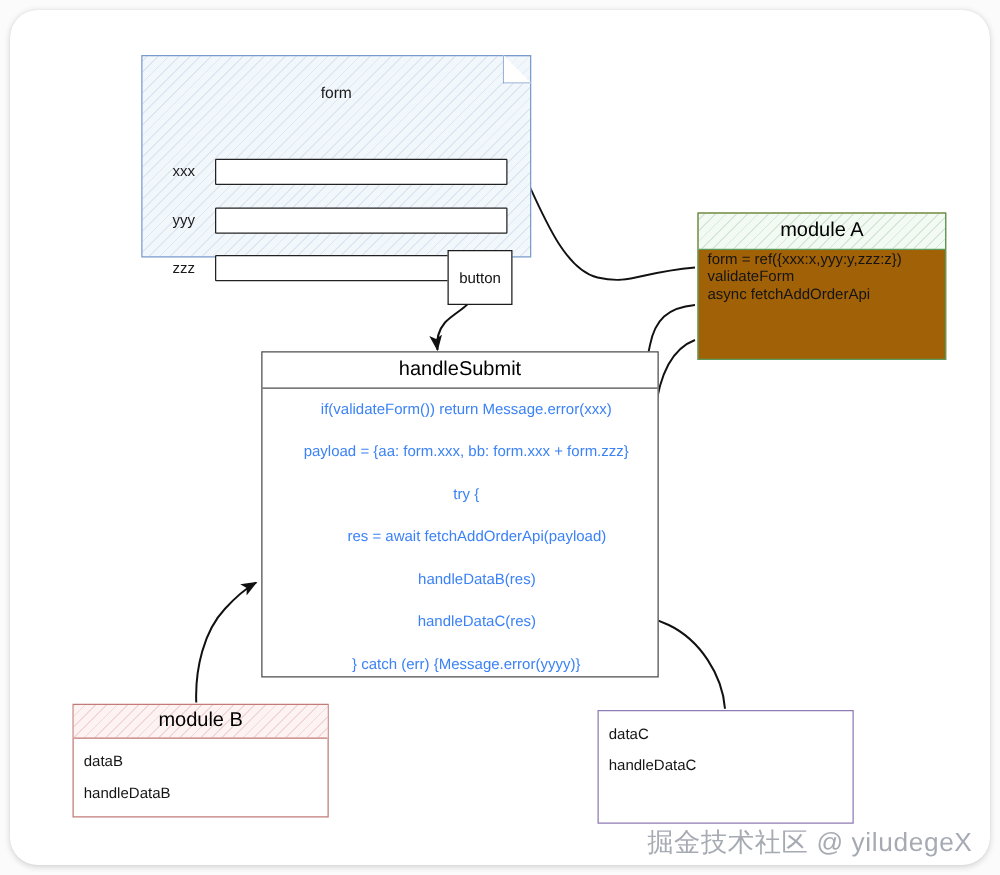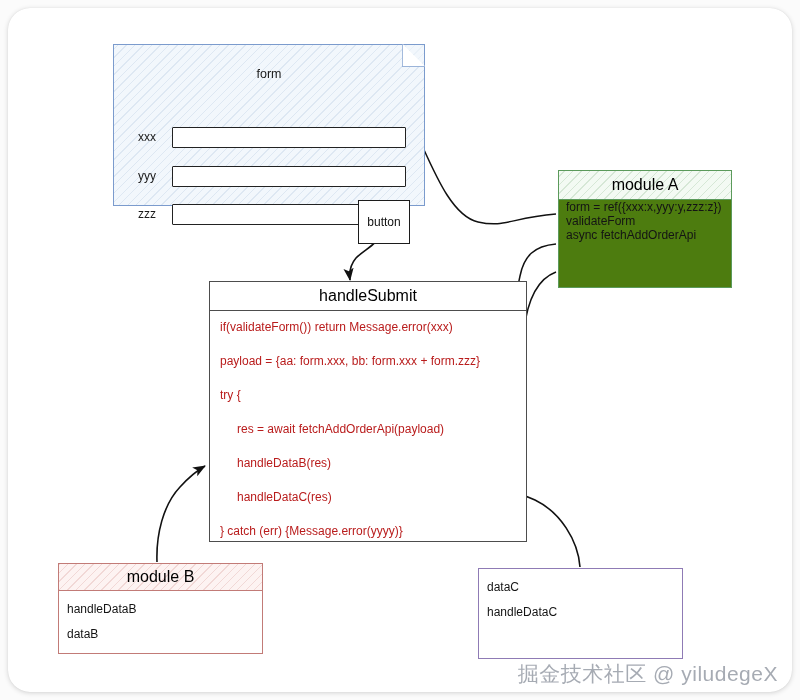--- a/index.html
+++ b/index.html
@@ -136,36 +136,37 @@
     height: 28px;
     display: flex;
     align-items: center;
     justify-content: center;
   }
   #handle-submit .body {
     padding: 9px 0 0 0;
   }
   #handle-submit .code {
     font-size: 12px;
-    color: #b91c1c;
+    color: #3b82f6;
     padding: 0 0 0 10px;
     margin-bottom: 20px;
     white-space: nowrap;
+    text-align: center;
   }
   #handle-submit .code.indent { padding-left: 27px; }
   #handle-submit .code.last { margin-bottom: 0; }
 
   
   #module-a {
     left: 558px;
     top: 170px;
-    width: 174px;
+    width: 199px;
     height: 118px;
     border: 1.4px solid #5b9a5b;
-    background: #4d7c0f;
+    background: #a16207;
   }
   #module-a .hdr {
     height: 28px;
     border-bottom: 1.4px solid #5b9a5b;
     background: #f3faf3;
     background-image: repeating-linear-gradient(
         -45deg,
         rgba(255,255,255,0) 0px,
         rgba(255,255,255,0) 5px,
         rgba(110,165,110,0.22) 5px,
@@ -322,22 +323,22 @@
     </div>
     <div class="arow">form = ref({xxx:x,yyy:y,zzz:z})</div>
     <div class="arow">validateForm</div>
     <div class="arow">async fetchAddOrderApi</div>
   </div>
 
   <div class="node" id="module-b">
     <div class="hdr">
       <span>module B</span>
     </div>
+    <div class="brow">dataB</div>
     <div class="brow">handleDataB</div>
-    <div class="brow">dataB</div>
   </div>
 
   <div class="node" id="modal-c">
     <div class="crow">dataC</div>
     <div class="crow">handleDataC</div>
   </div>
 
   <div id="watermark">掘金技术社区 @ yiludegeX</div>
 </div>
 

